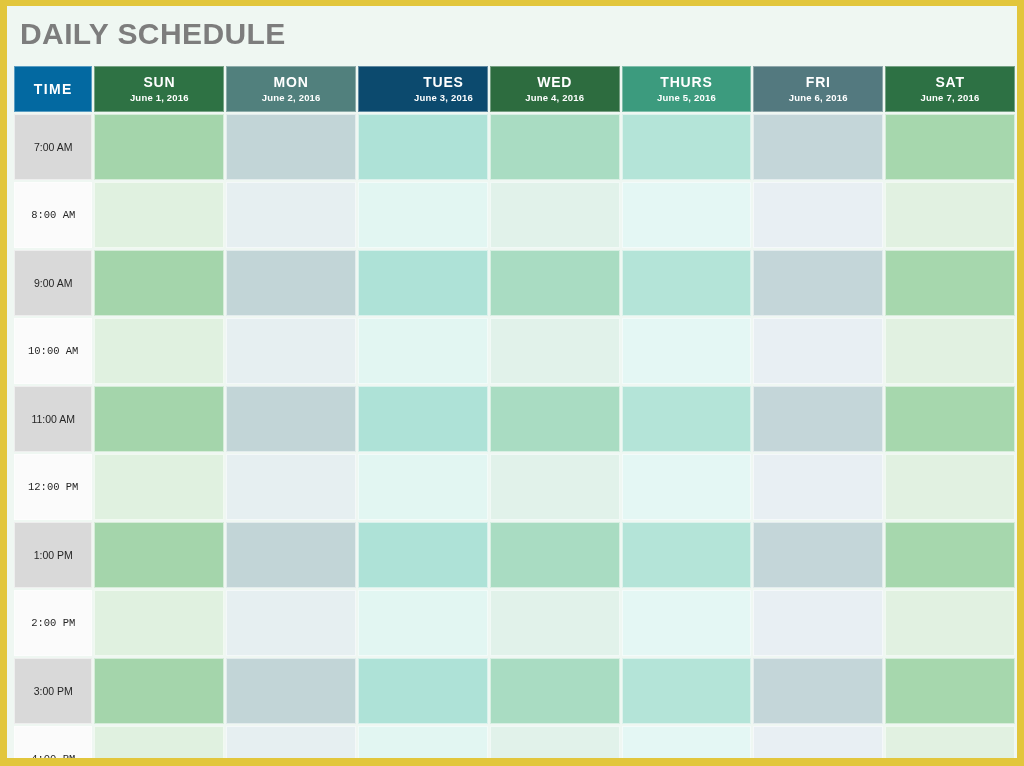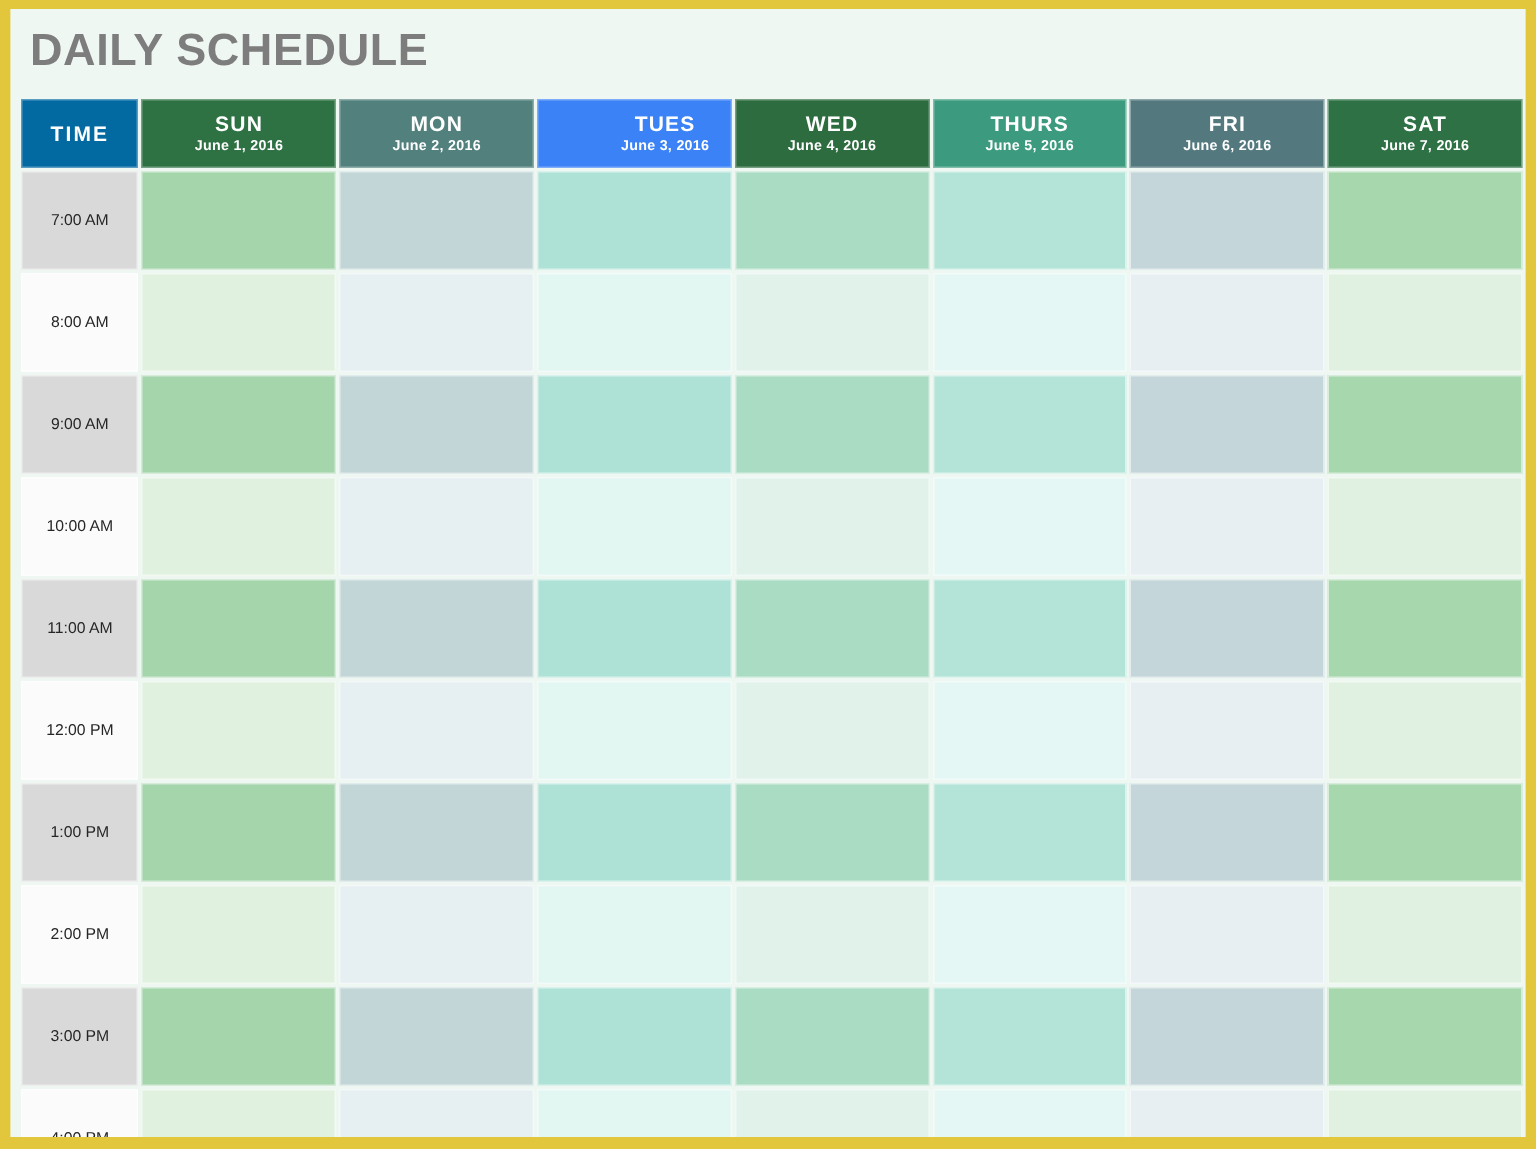--- a/index.html
+++ b/index.html
@@ -138,21 +138,21 @@
     height: 64px;
   }
   td.time-cell {
     text-align: center;
     vertical-align: middle;
     font-size: 10.5px;
     color: #262626;
     border: 1px solid #d8d8d8;
   }
   tr.odd td.time-cell  { background: #d9d9d9; }
-  tr.even td.time-cell { background: #fbfbfb; }
+  tr.even td.time-cell { background: #fbfbfb; font-family: Liberation Mono, monospace; }
 </style>
 </head>
 <body>
 
 <div id="page-frame">
   <div id="canvas">
 
     <div id="title">DAILY SCHEDULE</div>
 
 
@@ -171,21 +171,21 @@
         <tr id="grid-header-row">
           <th class="th-time" style="background: #0369a1;">TIME</th>
         <th style="background: rgb(46, 114, 68);">
               <span class="day-name">SUN</span>
               <span class="day-date">June 1, 2016</span>
             </th>
             <th style="background: rgb(81, 128, 125); margin-left: 24px;">
               <span class="day-name">MON</span>
               <span class="day-date">June 2, 2016</span>
             </th>
-            <th style="background: #3b82f6; padding-left: 41px;">
+            <th style="background: #0c4a6e; padding-left: 41px;">
               <span class="day-name">TUES</span>
               <span class="day-date">June 3, 2016</span>
             </th>
             <th style="background: rgb(45, 108, 63);">
               <span class="day-name">WED</span>
               <span class="day-date">June 4, 2016</span>
             </th>
             <th style="background: rgb(60, 155, 126);">
               <span class="day-name">THURS</span>
               <span class="day-date">June 5, 2016</span>

